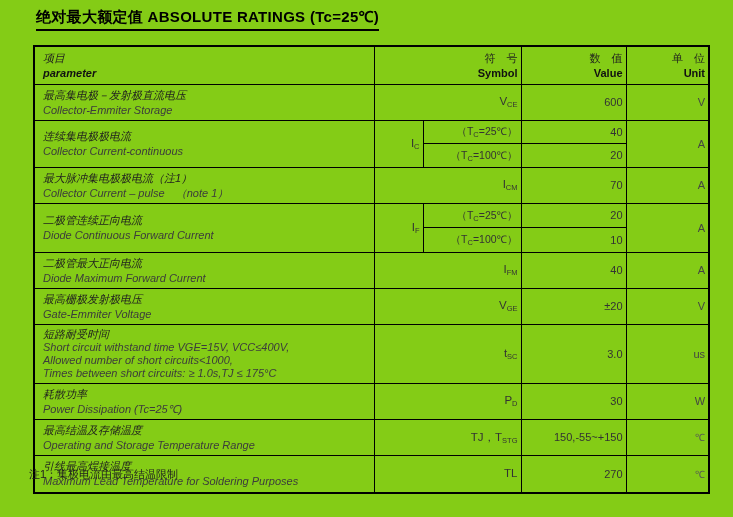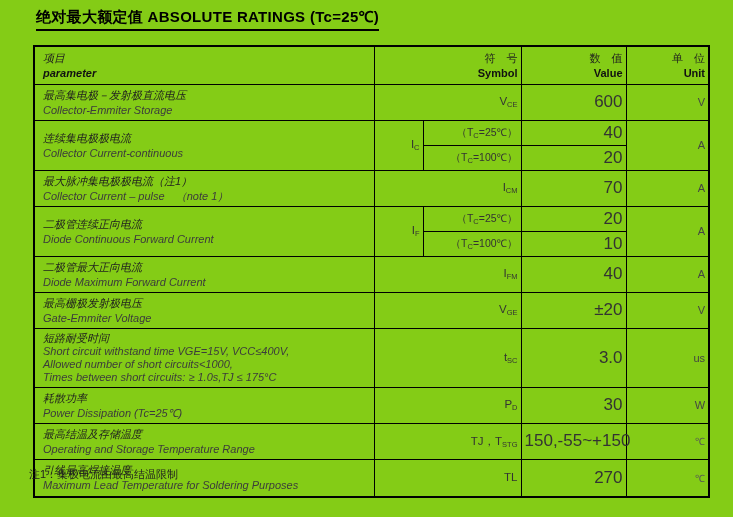--- a/index.html
+++ b/index.html
@@ -40,21 +40,21 @@
   .param {
     text-align: left;
     padding: 3px 6px 3px 8px;
     font-style: italic;
   }
   .c { text-align: right; padding: 2px 3px; }
   .zh { font-size: 11px; color: #1f1f1f; line-height: 15px; }
   .en { font-size: 11px; color: #3c3c3c; line-height: 14px; }
   .bold { font-weight: bold; color: #111; }
   .sym { font-size: 11.5px; color: #333; }
-  .val { font-size: 17px; color: #333; }
+  .val { font-size: 11px; color: #333; }
   .unit { font-size: 11px; color: #444; }
   .degc { font-size: 10px; color: #555; }
   .cond { font-size: 10.5px; color: #333; white-space: nowrap; }
   .sb { font-size: 7.5px; vertical-align: -1.5px; letter-spacing: 0; }
   .note-small { font-size: 11px; }
   .h38 { height: 38px; } .h30 { height: 30px; } .h23 { height: 23px; }
   .h24 { height: 24px; } .h25 { height: 25px; } .h33 { height: 33px; }
   .h28 { height: 28px; } .h53 { height: 53px; }
   .tight { line-height: 13px; }
   .footnote {

